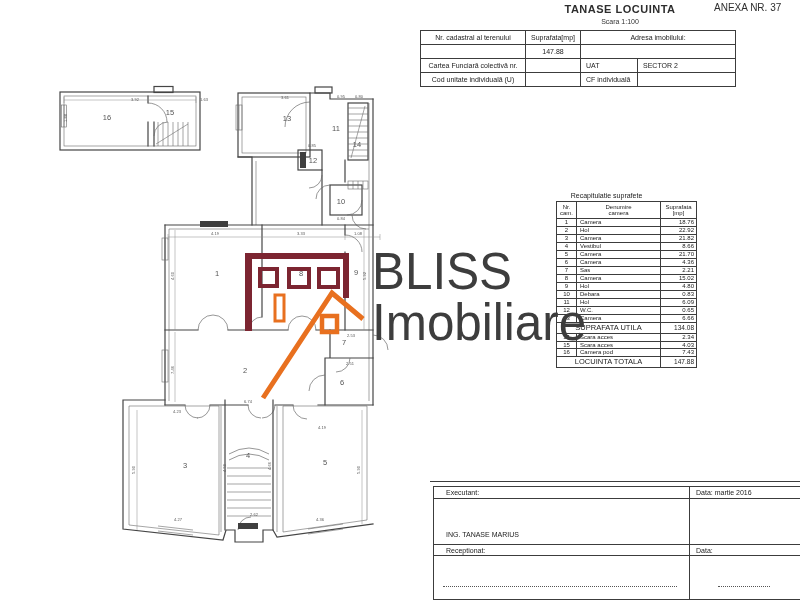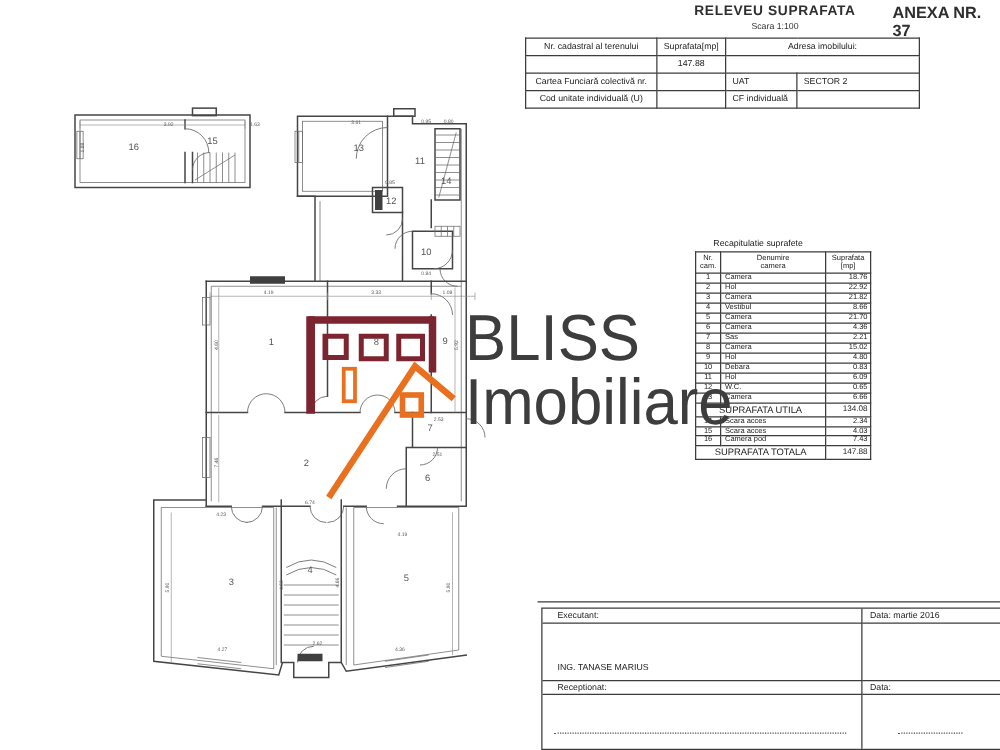--- a/index.html
+++ b/index.html
@@ -4,21 +4,21 @@
 <style>
   html,body{margin:0;padding:0;}
   body{
     width:800px;height:600px;position:relative;background:#ffffff;
     font-family:"Liberation Sans",sans-serif;color:#222;overflow:hidden;
   }
   .abs{position:absolute;}
   
   .hdr-title{left:530px;top:3px;width:180px;text-align:center;font-size:11px;font-weight:600;letter-spacing:.5px;color:#2e2e2e;}
   .hdr-scale{left:530px;top:18px;width:180px;text-align:center;font-size:7px;color:#333;}
-  .hdr-anexa{left:714px;top:2px;font-size:13px;font-weight:700;color:#2e2e2e;}
+  .hdr-anexa{left:714px;top:2px;font-size:10px;font-weight:400;color:#2e2e2e;}
   
   table{border-collapse:collapse;table-layout:fixed;}
   .info-table{left:420px;top:30px;width:315px;}
   .info-table td{border:1px solid #3c3c3c;font-size:7px;height:13px;text-align:center;padding:0 2px;overflow:hidden;white-space:nowrap;color:#222;}
   .info-table td.la{text-align:left;padding-left:5px;}
   
   .recap-wrap{left:536px;top:192px;width:141px;}
   .recap-title{font-size:7px;text-align:center;margin-bottom:2px;color:#222;}
   .recap-table{width:140px;margin-left:20px;}
   .recap-table th,.recap-table td{border:1px solid #3c3c3c;font-size:6px;padding:0;line-height:6.5px;color:#222;}
@@ -55,21 +55,21 @@
   .plan .maroon-o{stroke:var(--maroon,#7c2531);fill:none;stroke-width:4;}
   .plan .orange-o{stroke:var(--orange,#e8701f);fill:none;}
   
   .logo-text{left:372px;top:246px;z-index:5;font-size:52px;line-height:51px;color:#3d3d3d;
              letter-spacing:0px;transform:scaleX(.95);transform-origin:left top;white-space:nowrap;}
   .z2{z-index:2;}
 </style>
 </head>
 <body>
 
-<div class="abs hdr-title">RELEVEU SUPRAFATA</div>
+<div class="abs hdr-title">TANASE LOCUINTA</div>
 <div class="abs hdr-scale">Scara 1:100</div>
 <div class="abs hdr-anexa">ANEXA NR. 37</div>
 
 <table class="abs info-table z2">
   <colgroup>
       <col style="width:105px">
       <col style="width:55px">
       <col style="width:57px">
       <col style="width:98px">
     </colgroup>
@@ -193,21 +193,21 @@
           <td class="c-nr">15</td>
           <td class="c-name">Scara acces</td>
           <td class="c-val">4.03</td>
         </tr>
         <tr class="xrow">
           <td class="c-nr">16</td>
           <td class="c-name">Camera pod</td>
           <td class="c-val">7.43</td>
         </tr>
         <tr class="sumrow">
-          <td colspan="2">SUPRAFATA TOTALA</td>
+          <td colspan="2">LOCUINTA TOTALA</td>
           <td class="c-val">147.88</td>
         </tr>
       </tbody>
   </table>
 </div>
 
 <svg class="abs plan" width="400" height="465" viewBox="0 0 400 465" xmlns="http://www.w3.org/2000/svg">
   <g>
 
     <rect class="w" x="30" y="12" width="140" height="58"></rect>

